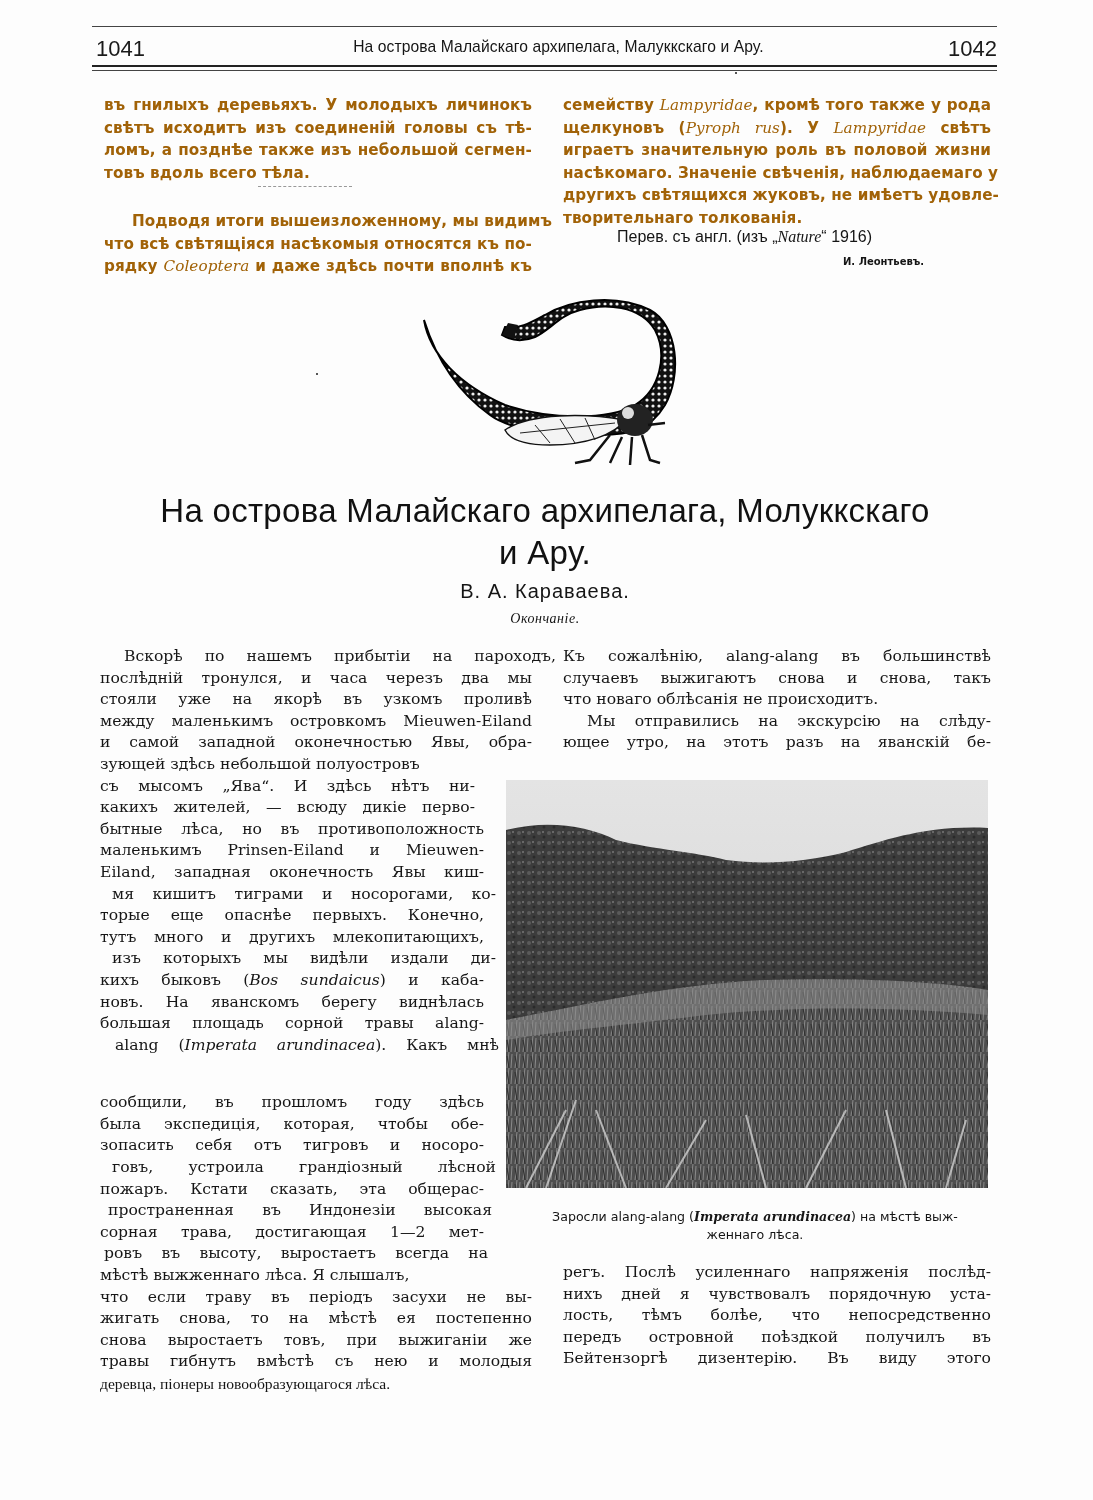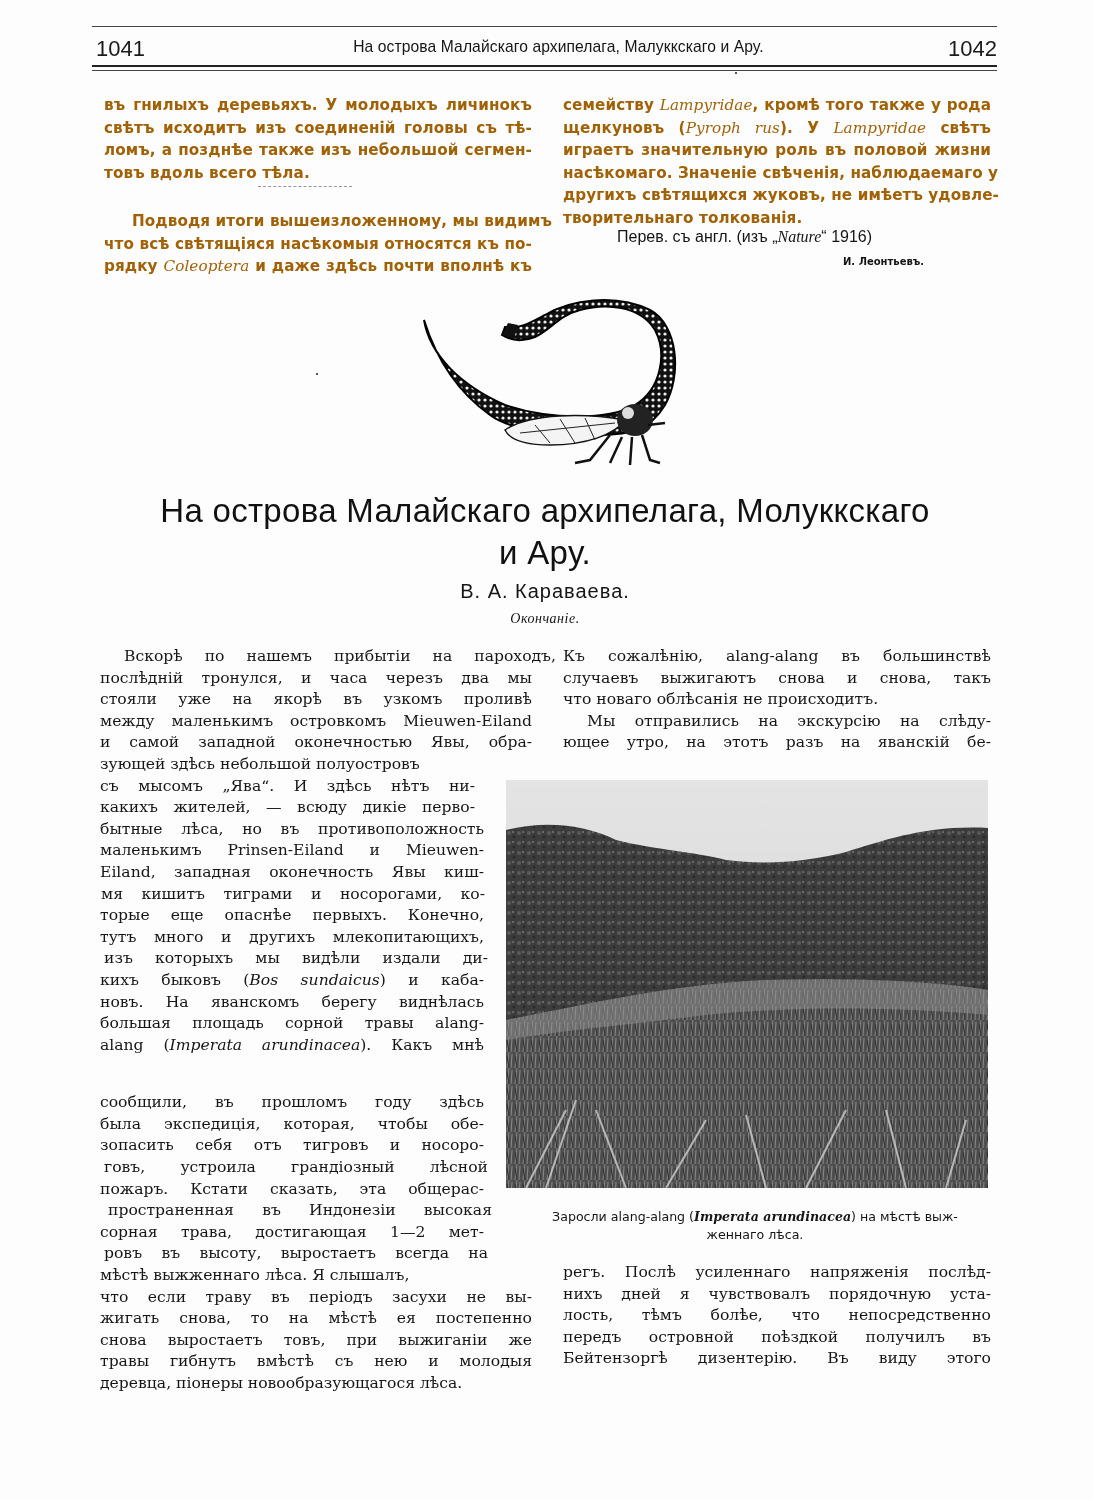--- a/index.html
+++ b/index.html
@@ -124,42 +124,42 @@
     <span class="ln" style="width: 432px;">послѣдній тронулся, и часа черезъ два мы</span>
     <span class="ln" style="width: 432px;">стояли уже на якорѣ въ узкомъ проливѣ</span>
     <span class="ln" style="width: 432px;">между маленькимъ островкомъ Mieuwen-Eiland</span>
     <span class="ln" style="width: 432px;">и самой западной оконечностью Явы, обра-</span>
     <span class="ln last" style="width: 420px;">зующей здѣсь небольшой полуостровъ</span>
     <span class="ln" style="width: 375px; margin-left: 0px;">съ мысомъ „Ява“. И здѣсь нѣтъ ни-</span>
     <span class="ln" style="width: 375px; margin-left: 0px;">какихъ жителей, — всюду дикіе перво-</span>
     <span class="ln" style="width: 384px; margin-left: 0px;">бытные лѣса, но въ противоположность</span>
     <span class="ln" style="width: 384px; margin-left: 0px;">маленькимъ Prinsen-Eiland и Mieuwen-</span>
     <span class="ln" style="width: 384px; margin-left: 0px;">Eiland, западная оконечность Явы киш-</span>
-    <span class="ln" style="width: 384px; margin-left: 1px;">мя кишитъ тиграми и носорогами, ко-</span>
+    <span class="ln" style="width: 384px; margin-left: 12px;">мя кишитъ тиграми и носорогами, ко-</span>
     <span class="ln" style="width: 384px; margin-left: 0px;">торые еще опаснѣе первыхъ. Конечно,</span>
     <span class="ln" style="width: 384px; margin-left: 0px;">тутъ много и другихъ млекопитающихъ,</span>
-    <span class="ln" style="width: 384px; margin-left: 4px;">изъ которыхъ мы видѣли издали ди-</span>
+    <span class="ln" style="width: 384px; margin-left: 12px;">изъ которыхъ мы видѣли издали ди-</span>
     <span class="ln" style="width: 384px; margin-left: 0px;">кихъ быковъ (<i>Bos sundaicus</i>) и каба-</span>
     <span class="ln" style="width: 384px; margin-left: 0px;">новъ. На яванскомъ берегу виднѣлась</span>
     <span class="ln" style="width: 384px; margin-left: 0px;">большая площадь сорной травы alang-</span>
-    <span class="ln" style="width: 384px; margin-left: 0px;">alang (<i>Imperata arundinacea</i>). Какъ мнѣ</span>
+    <span class="ln" style="width: 384px; margin-left: 15px;">alang (<i>Imperata arundinacea</i>). Какъ мнѣ</span>
     <span class="ln" style="width: 384px; margin-left: 0px; margin-top: 36px;">сообщили, въ прошломъ году здѣсь</span>
     <span class="ln" style="width: 384px; margin-left: 0px;">была экспедиція, которая, чтобы обе-</span>
     <span class="ln" style="width: 384px; margin-left: 0px;">зопасить себя отъ тигровъ и носоро-</span>
-    <span class="ln" style="width: 384px; margin-left: 4px;">говъ, устроила грандіозный лѣсной</span>
+    <span class="ln" style="width: 384px; margin-left: 12px;">говъ, устроила грандіозный лѣсной</span>
     <span class="ln" style="width: 384px; margin-left: 0px;">пожаръ. Кстати сказать, эта общерас-</span>
     <span class="ln" style="width: 384px; margin-left: 8px;">пространенная въ Индонезіи высокая</span>
     <span class="ln" style="width: 384px; margin-left: 0px;">сорная трава, достигающая 1—2 мет-</span>
     <span class="ln" style="width: 384px; margin-left: 4px;">ровъ въ высоту, выростаетъ всегда на</span>
     <span class="ln last" style="width: 384px; margin-left: 0px;">мѣстѣ выжженнаго лѣса. Я слышалъ,</span>
     <span class="ln" style="width: 432px;">что если траву въ періодъ засухи не вы-</span>
     <span class="ln" style="width: 432px;">жигать снова, то на мѣстѣ ея постепенно</span>
     <span class="ln" style="width: 432px;">снова выростаетъ товъ, при выжиганіи же</span>
     <span class="ln" style="width: 432px;">травы гибнутъ вмѣстѣ съ нею и молодыя</span>
-    <span class="ln last" style="width: 432px;">деревца, піонеры новообразующагося лѣса.</span>
+    <span class="ln last" style="width: 432px; font-family: Liberation Serif, serif;">деревца, піонеры новообразующагося лѣса.</span>
   </div>
 
 <div class="col" id="body-right-top" style="left:563px; top:646px; width:428px;">
     <span class="ln">Къ сожалѣнію, alang-alang въ большинствѣ</span>
     <span class="ln">случаевъ выжигаютъ снова и снова, такъ</span>
     <span class="ln last">что новаго облѣсанія не происходитъ.</span>
     <span class="ln first">Мы отправились на экскурсію на слѣду-</span>
     <span class="ln">ющее утро, на этотъ разъ на яванскій бе-</span>
   </div>
 

